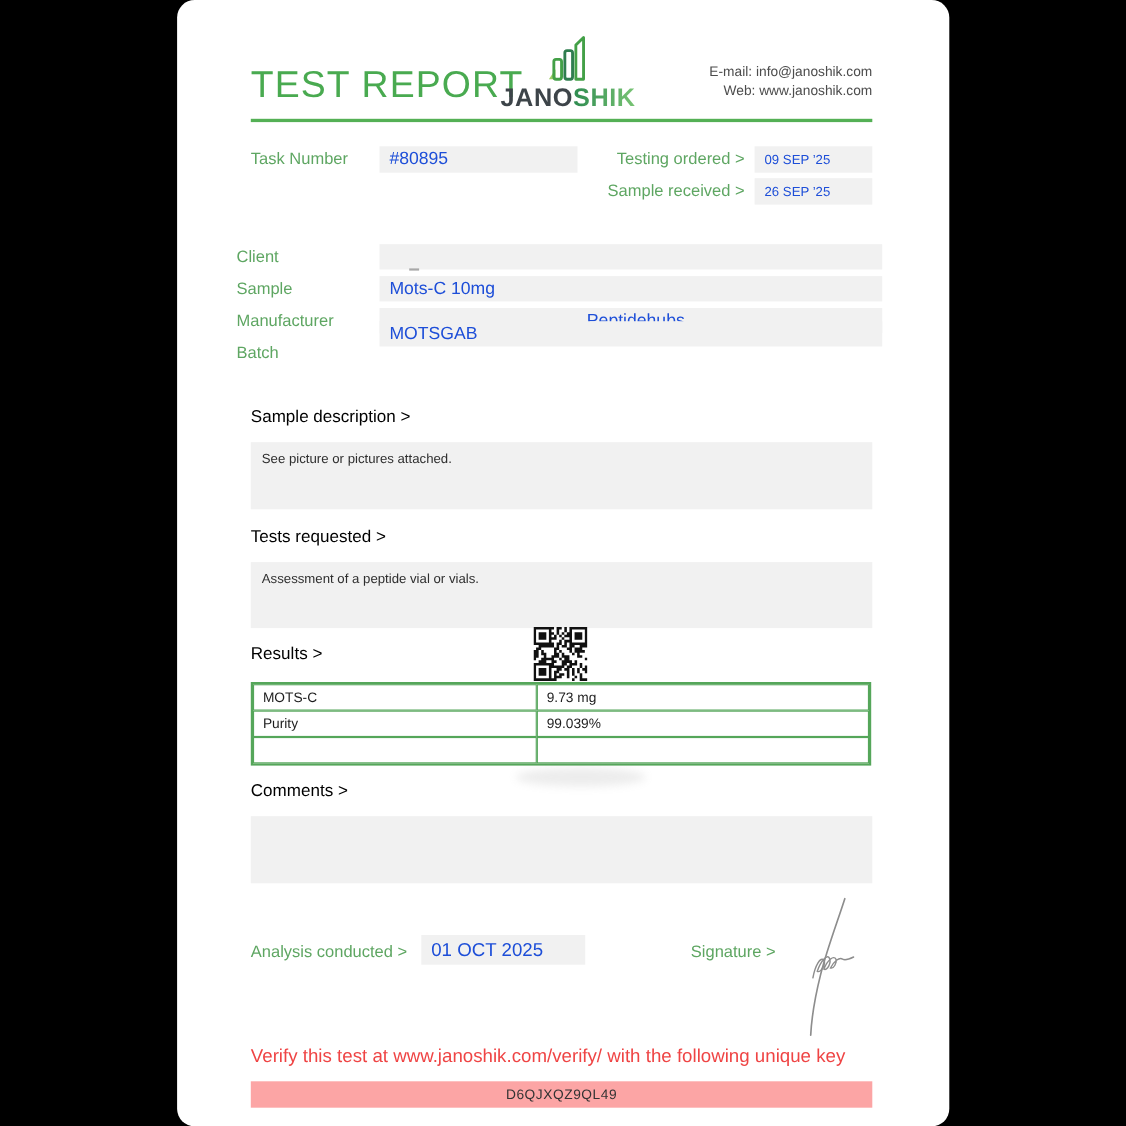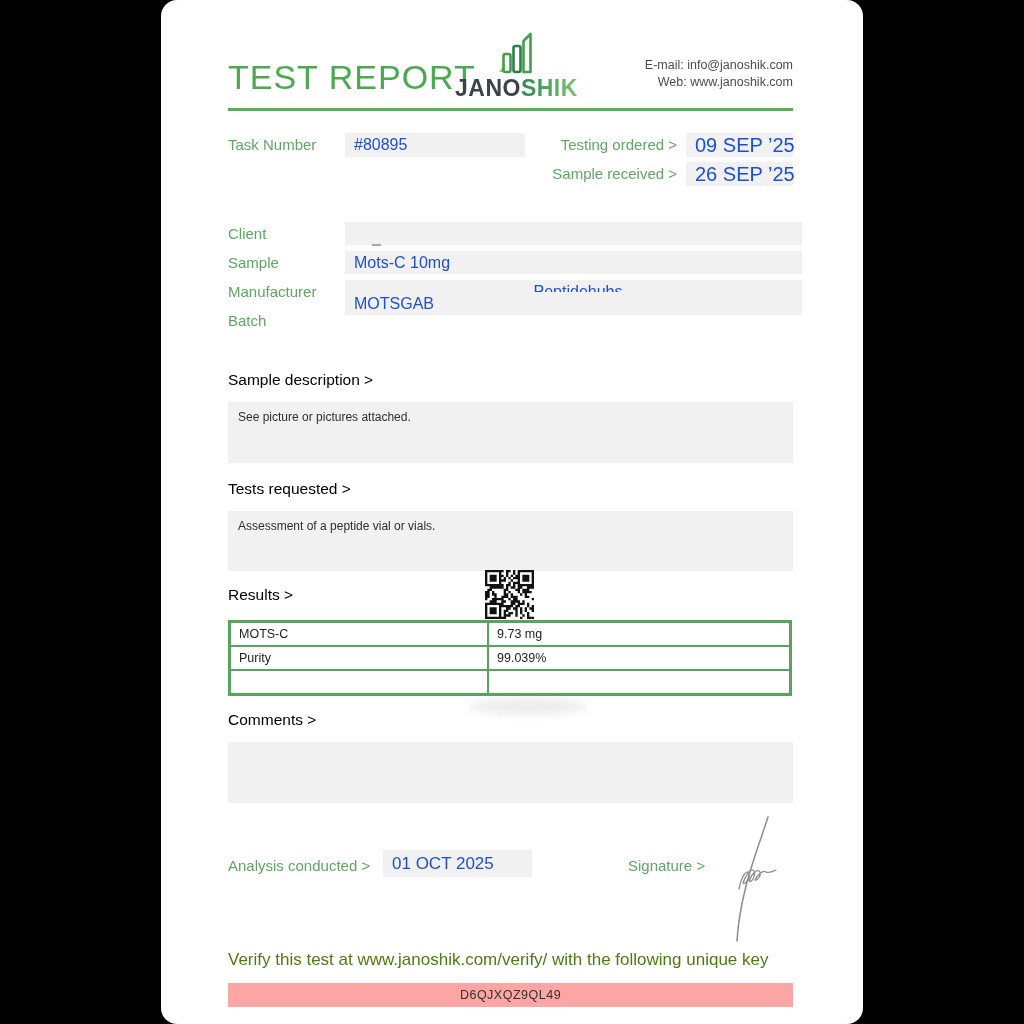--- a/index.html
+++ b/index.html
@@ -33,23 +33,23 @@
   .glabel{color:#5ea662;font-size:15px;white-space:nowrap;}
   .gheading{color:#000000;font-size:15.5px;white-space:nowrap;}
 
   
   .gbox{background:#f1f1f1;color:#1d4ed8;}
   .task-box{left:184px;top:133px;width:171px;height:24px;font-size:16px;line-height:24px;padding-left:9px;}
   .task-label{left:67px;top:133px;line-height:24px;}
 
   .daterow{right:70px;height:24px;display:flex;align-items:center;gap:9px;}
   .daterow .glabel{line-height:24px;}
-  .datebox{width:98px;height:24px;font-size:20px;line-height:24px;padding-left:9px;white-space:nowrap;}
+  .datebox{width:98px;height:24px;font-size:12px;line-height:24px;padding-left:9px;white-space:nowrap;}
 
-  .field-label{left:67px;line-height:23px;}
+  .field-label{left:54px;line-height:23px;}
   .field-box{left:184px;width:448px;height:23px;font-size:16px;line-height:23px;padding-left:9px;white-space:nowrap;}
 
   .secbox{left:67px;width:565px;background:#f1f1f1;color:#2e2e2e;font-size:12px;padding:8px 10px;box-sizing:border-box;}
 
   
   .rtable{left:67px;top:620px;width:564px;display:grid;grid-template-columns:258px 1fr;border:2px solid #55a65a;box-sizing:border-box;}
   .rcell{height:22px;line-height:22px;font-size:12.5px;color:#1d1d1d;padding-left:8px;border:1px solid #55a65a;white-space:nowrap;overflow:hidden;}
 
   .qr{left:324px;top:570px;width:49px;height:49px;}
 
@@ -58,21 +58,21 @@
     background:#9a9a9a;opacity:.18;filter:blur(4px);
   }
   .redact-mark{left:211px;top:244px;width:9px;height:2px;background:#a8a8a8;}
 
   
   .analysis-label{left:67px;top:852px;line-height:27px;}
   .analysis-box{left:222px;top:850px;width:140px;height:27px;font-size:17px;line-height:27px;padding-left:9px;white-space:nowrap;}
   .sign-label{left:467px;top:852px;line-height:27px;}
   .signature{left:560px;top:814px;}
 
-  .verify{left:67px;top:950px;width:565px;color:#4d7c0f;font-size:17px;white-space:nowrap;}
+  .verify{left:67px;top:950px;width:565px;color:#ef4444;font-size:17px;white-space:nowrap;}
   .keybox{left:67px;top:983px;width:565px;height:24px;background:#fca5a5;color:#333;
     font-size:12.5px;line-height:24px;text-align:center;letter-spacing:.5px;}
 </style>
 </head>
 <body>
 
 <div class="page">
 
   <h1 class="abs title">TEST REPORT</h1>
 

